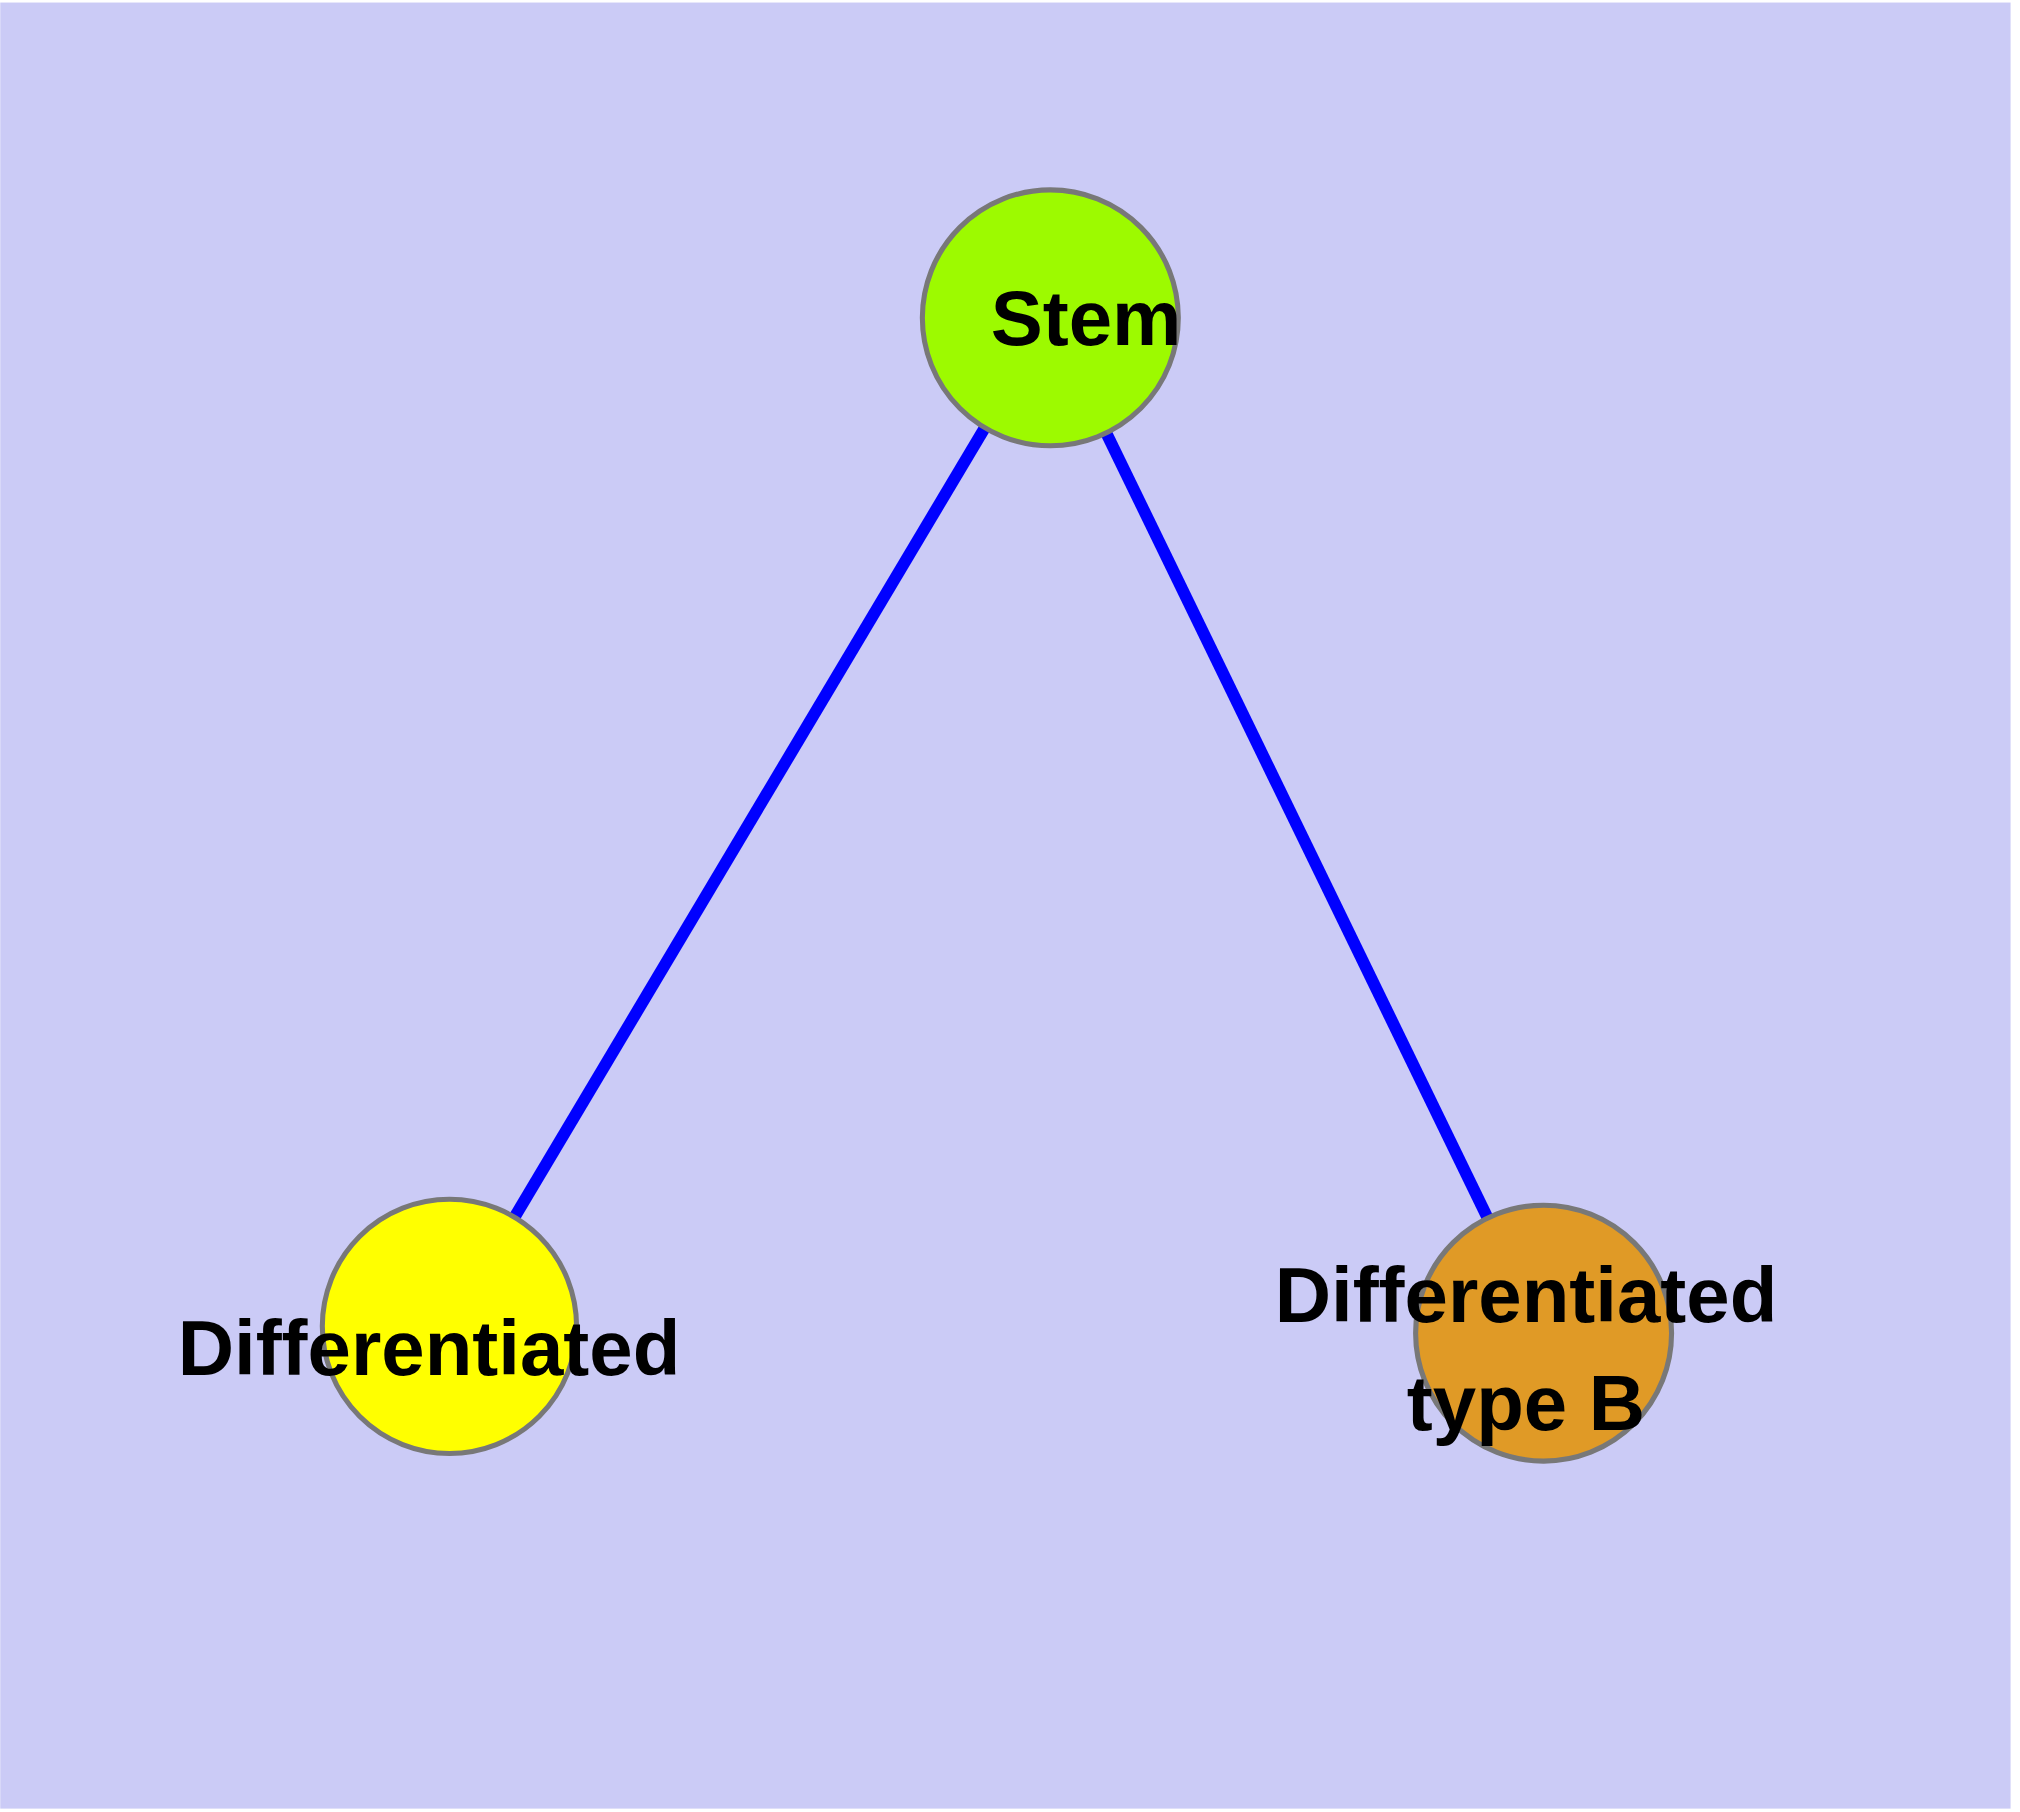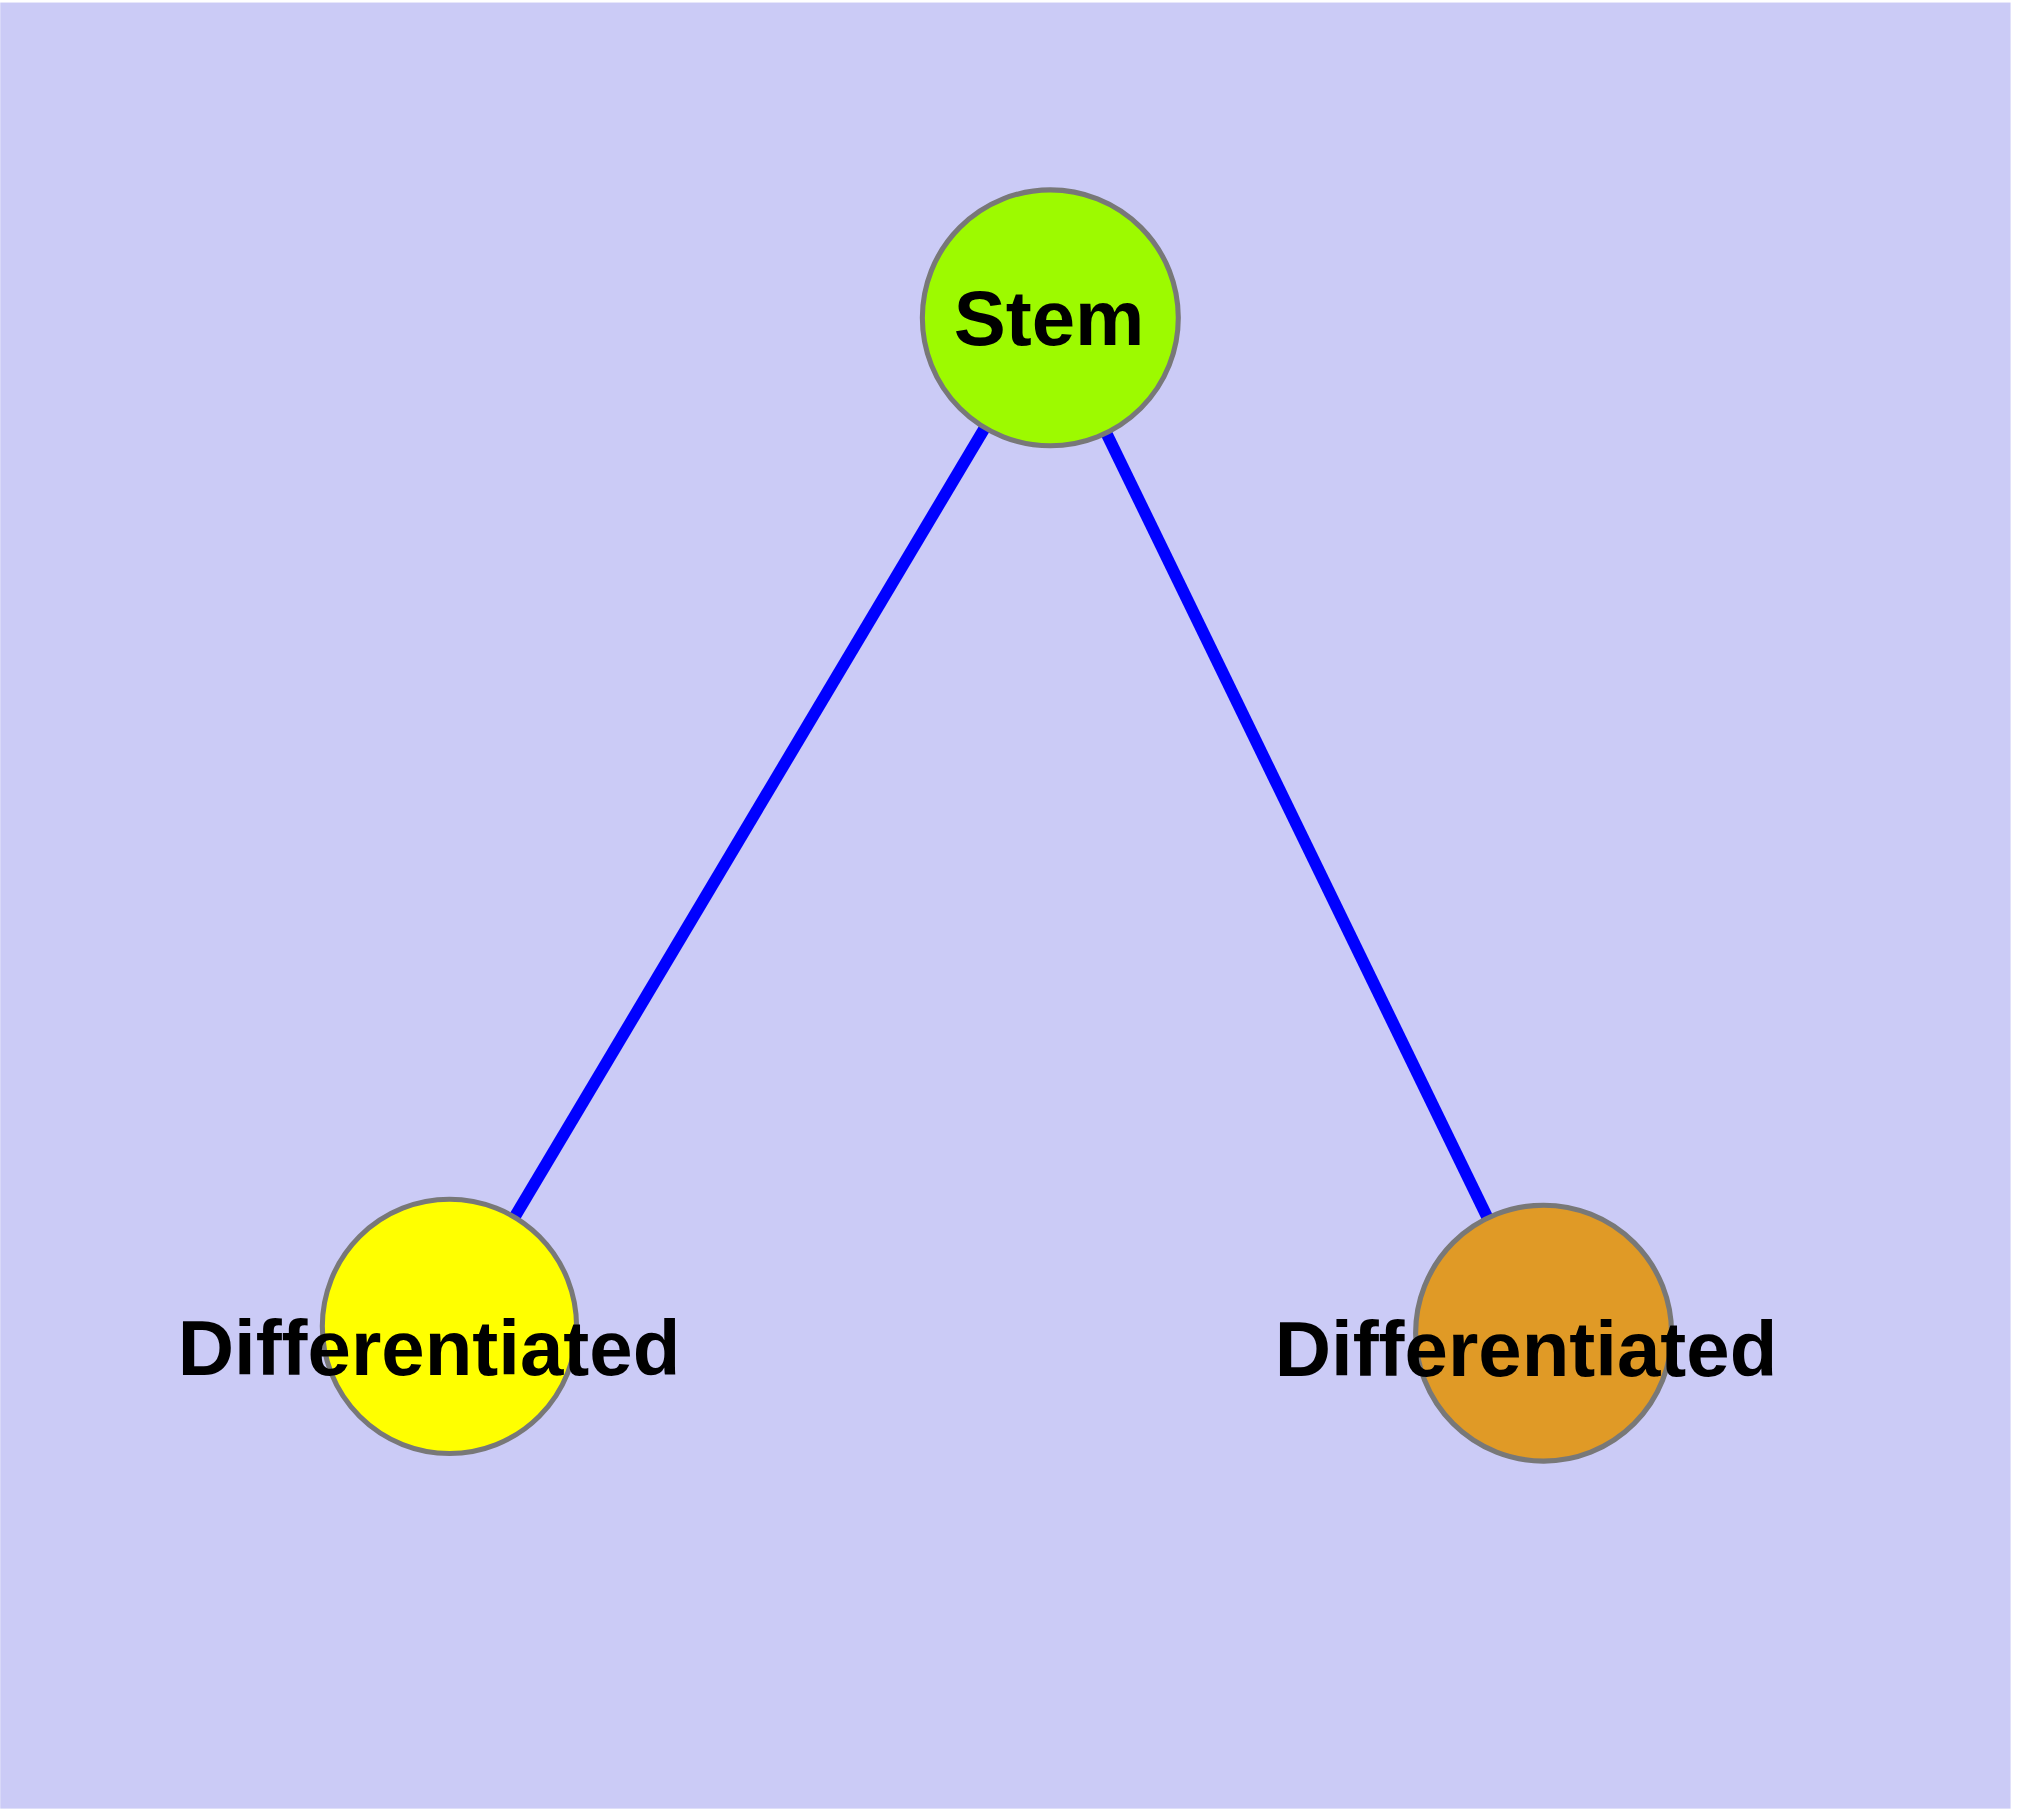--- a/index.html
+++ b/index.html
@@ -23,21 +23,21 @@
   .node-label {
     position: absolute;
     transform: translate(-50%, -50%);
     text-align: center;
     font-weight: bold;
     font-size: 78px;
     line-height: 108px;
     color: #000000;
     white-space: nowrap;
   }
-  .label-stem { left: 1049px; top: 318px; text-align: center; }
+  .label-stem { left: 1086px; top: 318px; text-align: center; }
   .label-type-a { left: 429px;  top: 1348px; }
   .label-type-b { left: 1526px; top: 1349px; }
 </style>
 </head>
 <body>
 
 <div class="stage">
 
   <svg class="diagram-svg" width="2021" height="1812" viewBox="0 0 2384 2138">
 
@@ -57,16 +57,17 @@
   <div class="node-label label-stem">
     <div>Stem</div>
   </div>
 
   <div class="node-label label-type-a">
     <div>Differentiated</div>
   </div>
 
   <div class="node-label label-type-b">
     <div>Differentiated</div>
+    <div>type B</div>
   </div>
 
 </div>
 
 
 </body></html>

